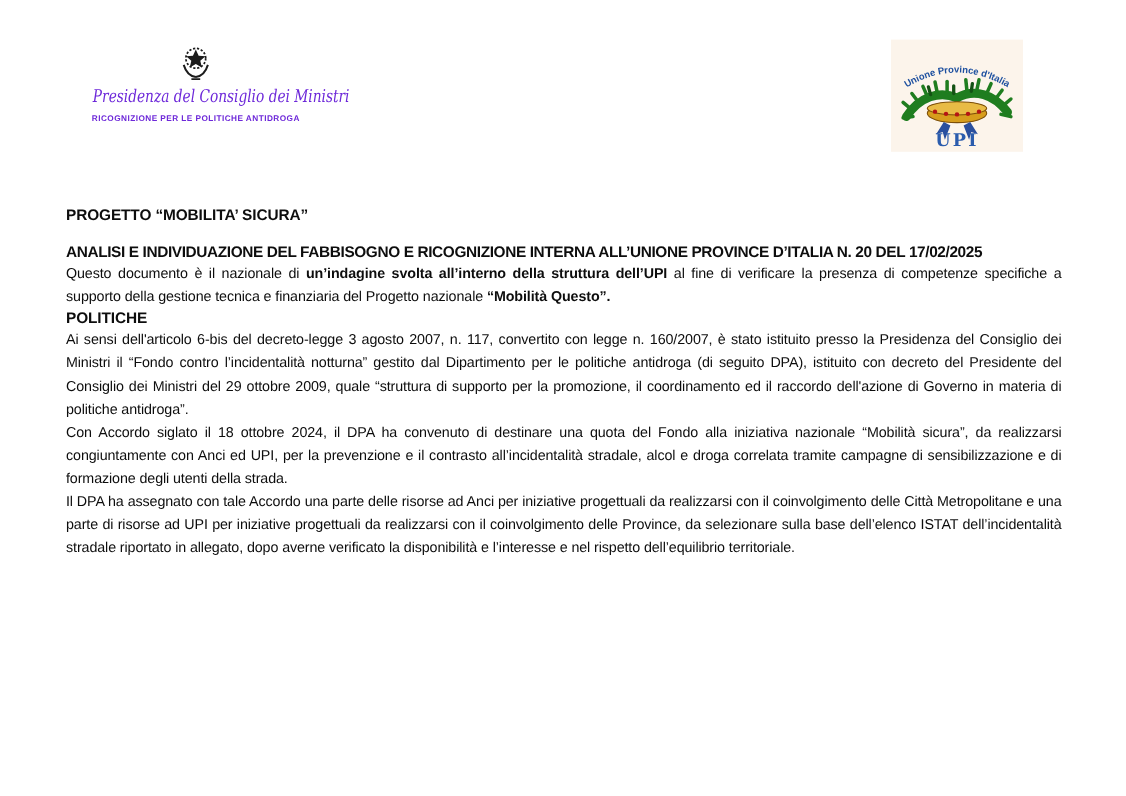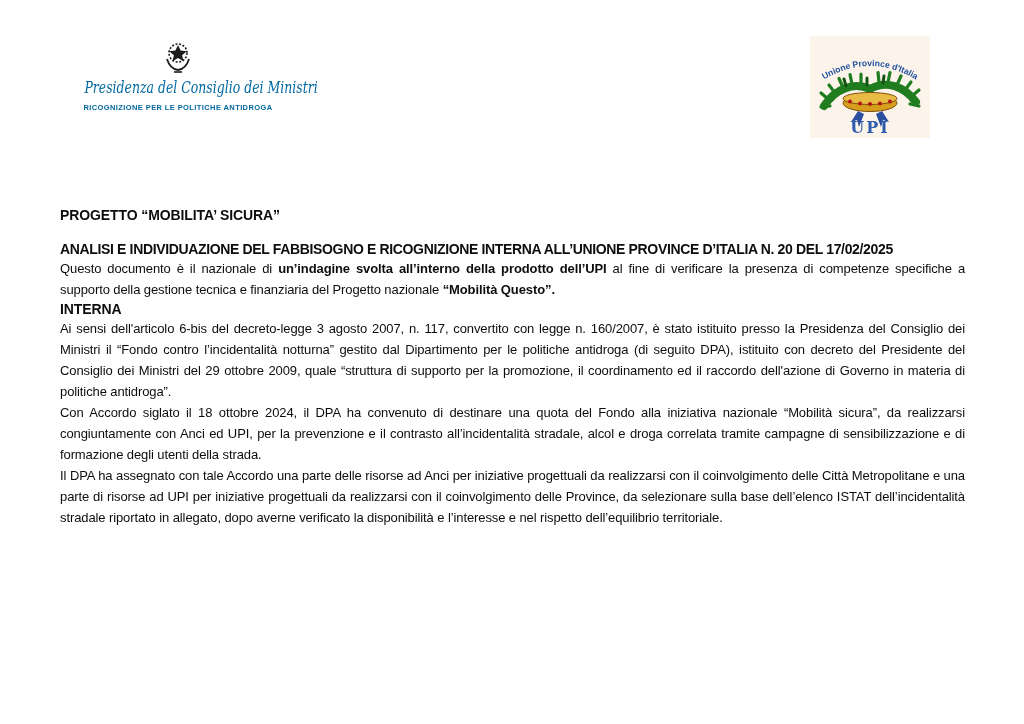--- a/index.html
+++ b/index.html
@@ -5,41 +5,41 @@
   html,body { margin:0; padding:0; background:#e9e9e9; }
   .page {
     position:relative; width:1024px; height:724px; margin:0 auto;
     background:#ffffff; overflow:hidden;
     font-family:"Liberation Sans", sans-serif; color:#0d0d0d;
   }
 
   
   .pcm {
     position:absolute; left:58px; top:42px; width:240px;
-    text-align:center; color:#0369a1;
+    text-align:center; color:#6d28d9;
   }
   .pcm-emblem { display:block; margin:0 auto; }
   .pcm-title {
     font-family:"DejaVu Serif", serif; font-style:italic;
     font-size:16px; line-height:22px; margin-top:3px;
     white-space:nowrap; transform:scaleX(0.78); transform-origin:center;
   }
   .pcm-dept {
     font-size:7.5px; font-weight:bold; letter-spacing:0.4px;
     margin-top:4px; white-space:nowrap;
   }
 
   .upi {
     position:absolute; left:810px; top:36px; width:120px; height:102px;
     background:#fcf4eb;
   }
 
   
   .doc {
-    position:absolute; left:60px; top:206px; width:905px;
+    position:absolute; left:60px; top:186px; width:905px;
     font-size:13px; line-height:21px; letter-spacing:-0.1px;
   }
   .doc h1, .doc h2, .doc h3 {
     font-size:14px; font-weight:bold; line-height:18px; margin:0;
   }
   .doc h2 { margin-top:16px; white-space:nowrap; letter-spacing:-0.35px; }
   .doc p { margin:0; text-align:justify; }
   .intro    { margin-top:36px; }
   .premessa { margin-top:25px; }
   .p1   { margin-top:13px; }
@@ -112,23 +112,23 @@
       <path d="M72 75 l7 11 -6 -2 -2 7 -5 -13 z" fill="#2a4f9e"></path>
 
       <text x="60" y="97" text-anchor="middle" font-family="DejaVu Serif, serif" font-weight="bold" font-size="16" letter-spacing="2" fill="#2b5cad">UPI</text>
     </svg>
   </div>
 
   <div class="doc">
     <h1>PROGETTO “MOBILITA’ SICURA”</h1>
     <h2>ANALISI E INDIVIDUAZIONE DEL FABBISOGNO E RICOGNIZIONE INTERNA ALL’UNIONE PROVINCE D’ITALIA N. 20 DEL 17/02/2025</h2>
 
-    <p class="intro"><span>Questo documento è il nazionale di </span><strong>un’indagine svolta all’interno della prodotto dell’UPI</strong><span> al fine di verificare la presenza di competenze specifiche a supporto della gestione tecnica e finanziaria del Progetto nazionale </span><strong>“Mobilità Questo”.</strong></p>
+    <p class="intro"><span>Questo documento è il nazionale di </span><strong>un’indagine svolta all’interno della struttura dell’UPI</strong><span> al fine di verificare la presenza di competenze specifiche a supporto della gestione tecnica e finanziaria del Progetto nazionale </span><strong>“Mobilità Questo”.</strong></p>
 
-    <h3 class="premessa">INTERNA</h3>
+    <h3 class="premessa">POLITICHE</h3>
 
     <p class="p1">Ai sensi dell'articolo 6-bis del decreto-legge 3 agosto 2007, n. 117, convertito con legge n. 160/2007, è stato istituito presso la Presidenza del Consiglio dei Ministri il “Fondo contro l’incidentalità notturna” gestito dal Dipartimento per le politiche antidroga (di seguito DPA), istituito con decreto del Presidente del Consiglio dei Ministri del 29 ottobre 2009, quale “struttura di supporto per la promozione, il coordinamento ed il raccordo dell'azione di Governo in materia di politiche antidroga”.</p>
     <p class="p2">Con Accordo siglato il 18 ottobre 2024, il DPA ha convenuto di destinare una quota del Fondo alla iniziativa nazionale “Mobilità sicura”, da realizzarsi congiuntamente con Anci ed UPI, per la prevenzione e il contrasto all’incidentalità stradale, alcol e droga correlata tramite campagne di sensibilizzazione e di formazione degli utenti della strada.</p>
     <p class="p3">Il DPA ha assegnato con tale Accordo una parte delle risorse ad Anci per iniziative progettuali da realizzarsi con il coinvolgimento delle Città Metropolitane e una parte di risorse ad UPI per iniziative progettuali da realizzarsi con il coinvolgimento delle Province, da selezionare sulla base dell’elenco ISTAT dell’incidentalità stradale riportato in allegato, dopo averne verificato la disponibilità e l’interesse e nel rispetto dell’equilibrio territoriale.</p>
 
   </div>
 
 </div>
 
 </body></html>

